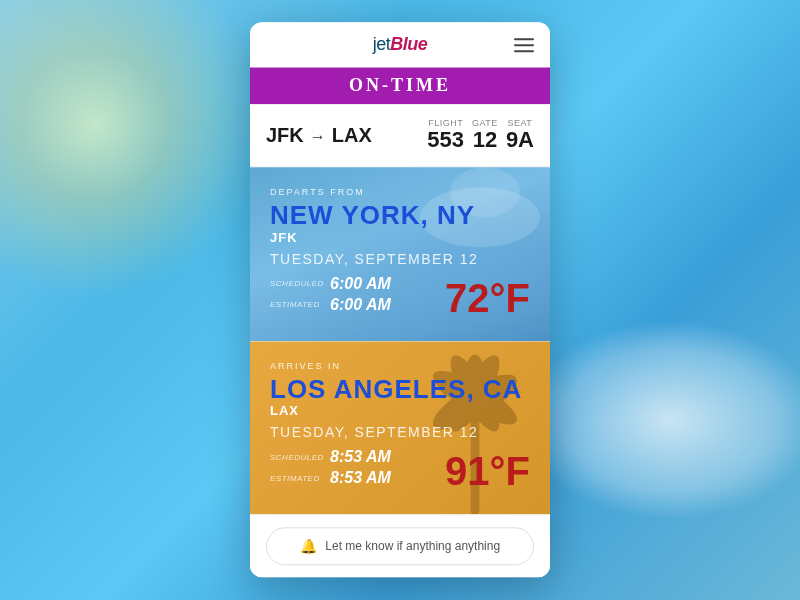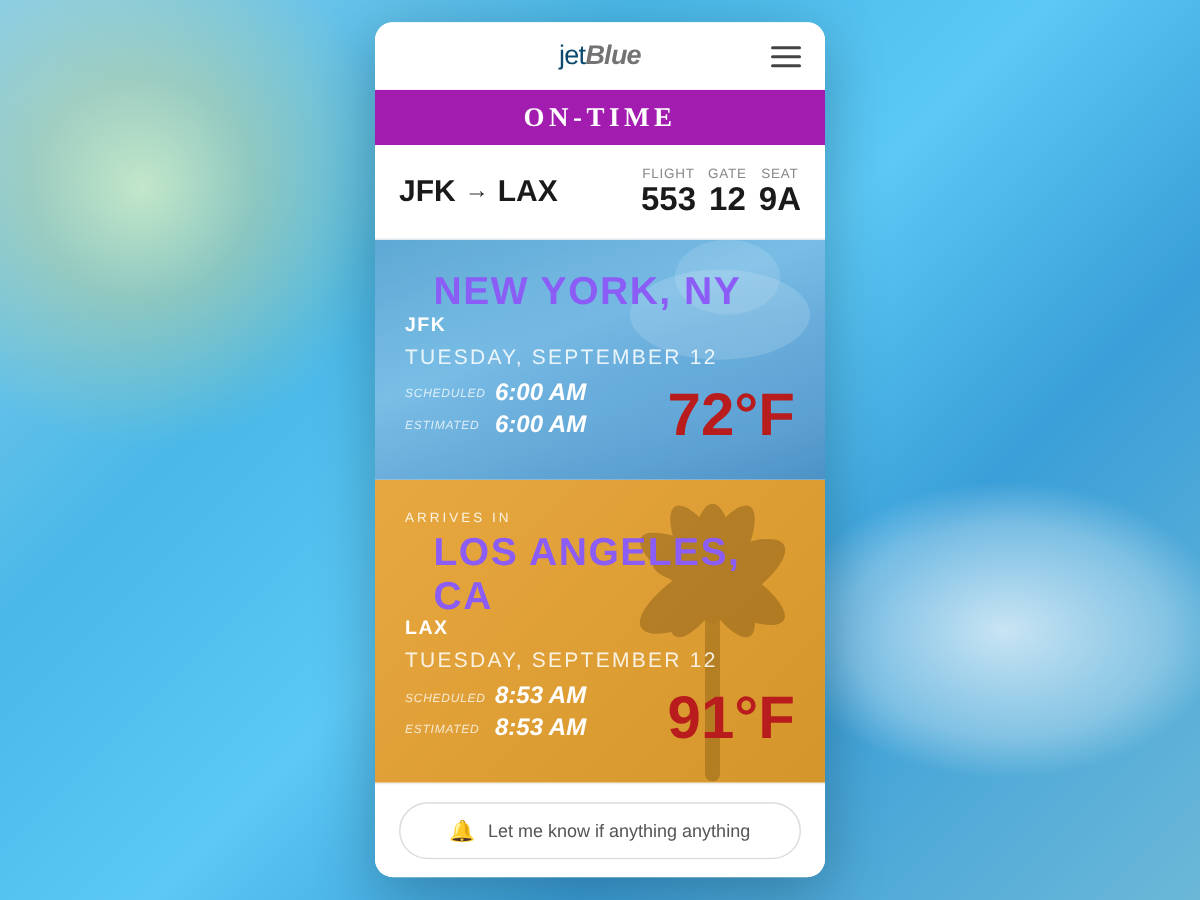--- a/index.html
+++ b/index.html
@@ -216,25 +216,24 @@
       font-size: 9px;
       color: rgba(255,255,255,0.85);
       text-transform: uppercase;
       letter-spacing: 2px;
       margin-bottom: 4px;
     }
 
     .city-name {
       font-size: 26px;
       font-weight: 800;
-      color: #8b5cf6;
+      color: #1d4ed8;
       text-transform: uppercase;
       letter-spacing: 1px;
       line-height: 1.1;
-      margin-left: 19px;
     }
 
     .airport-code {
       font-size: 13px;
       font-weight: 700;
       color: #fff;
       letter-spacing: 1px;
       margin-bottom: 6px;
     }
 
@@ -323,21 +322,21 @@
   </style>
 </head>
 <body>
 
 <div class="bg"></div>
 
 <div class="card">
 
   <div class="header">
     <div class="logo">
-      <span style="color: #0c4a6e; font-style: normal; font-weight: 400;">jet</span><span style="color:#737373; font-style:italic; font-weight:700;">Blue</span>
+      <span style="color: #0c4a6e; font-style: normal; font-weight: 400;">jet</span><span style="color:#be185d; font-style:italic; font-weight:700;">Blue</span>
     </div>
     <div class="menu-icon">
       <div class="menu-line"></div>
       <div class="menu-line"></div>
       <div class="menu-line"></div>
     </div>
   </div>
 
   <div class="status-bar">
     <div class="status-text">ON-TIME</div>
@@ -363,20 +362,21 @@
         <span class="detail-value">9A</span>
       </div>
     </div>
   </div>
 
   <div class="departure-section">
     <div class="departure-bg"></div>
     <div class="departure-bg-img"></div>
     <div class="cloud-shape"></div>
     <div class="section-content">
+      <div class="section-label">DEPARTS FROM</div>
       <div class="city-name">NEW YORK, NY</div>
       <div class="airport-code">JFK</div>
       <div class="date-text">TUESDAY, SEPTEMBER 12</div>
       <div class="time-row">
         <span class="time-label-sm">SCHEDULED</span>
         <span class="time-value">6:00 AM</span>
       </div>
       <div class="time-row">
         <span class="time-label-sm">ESTIMATED</span>
         <span class="time-value">6:00 AM</span>

